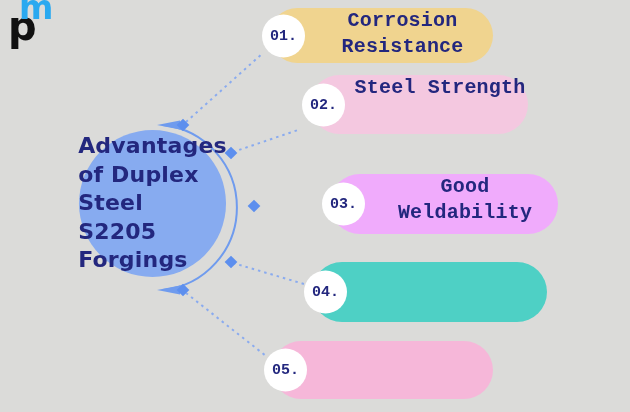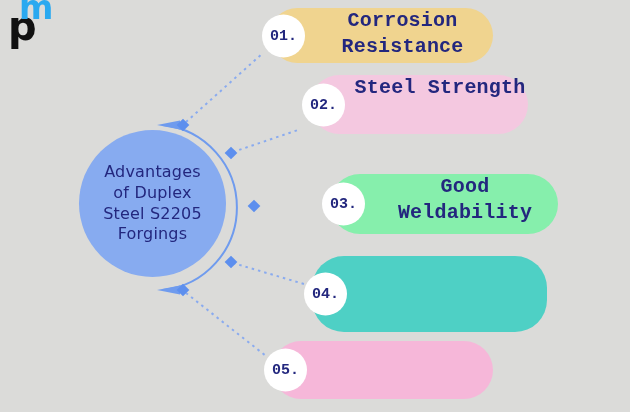--- a/index.html
+++ b/index.html
@@ -28,22 +28,22 @@
   .connector-svg{position:absolute;left:0;top:0;width:630px;height:412px;}
 
   
   .main-circle{
     position:absolute;left:79px;top:130px;width:147px;height:147px;
     border-radius:50%;
     background:var(--circle-fill,#87abf0);
     display:flex;align-items:center;justify-content:center;
   }
   .main-circle .title{
-    white-space:pre-line;text-align:center;
-    font-weight:normal;font-size:16px;line-height:1.3;
+    white-space:pre-line;
+    font-weight:bold;font-size:22px;line-height:1.3;
     color:var(--text-navy,#23277e);
     letter-spacing:0.2px;
   }
 
   
   .pill{
     position:absolute;border-radius:32px;
     display:flex;align-items:flex-start;justify-content:center;font-family:Liberation Mono, monospace;
   }
   .pill .num{
@@ -56,21 +56,21 @@
   .pill .lbl{
     margin-left:42px;flex:1;
     text-align:center;white-space:pre-line;
     font-weight:bold;font-size:20px;line-height:1.3;
     color:var(--text-navy,#23277e);
     letter-spacing:0.2px;
   }
   .pill1{left:270px;top:8px;width:223px;height:55px;}
   .pill2{left:310px;top:75px;width:218px;height:59px;}
   .pill3{left:330px;top:174px;width:228px;height:60px;}
-  .pill4{left:312px;top:256px;width:235px;height:76px;}
+  .pill4{left:312px;top:262px;width:235px;height:60px;}
   .pill5{left:272px;top:341px;width:221px;height:58px;}
 </style>
 </head>
 <body>
 
 <div class="canvas">
 
   <svg class="connector-svg" viewBox="0 0 630 412" xmlns="http://www.w3.org/2000/svg">
 
     <path d="M 163 125 A 83 83 0 0 1 163 290" fill="none" stroke="var(--accent-line,#6f9bee)" stroke-width="2"></path>
@@ -109,21 +109,21 @@
     <div class="lbl">Corrosion Resistance</div>
   </div>
 
   <div class="pill pill2" style="background: rgb(244, 200, 224);">
     <div class="num">
       <span>02.</span>
     </div>
     <div class="lbl">Steel Strength</div>
   </div>
 
-  <div class="pill pill3" style="background: #86efac;">
+  <div class="pill pill3" style="background: #f0abfc;">
     <div class="num">
       <span>03.</span>
     </div>
     <div class="lbl">Good
 Weldability</div>
   </div>
 
   <div class="pill pill4" style="background: rgb(78, 208, 197);">
     <div class="num">
       <span>04.</span>

